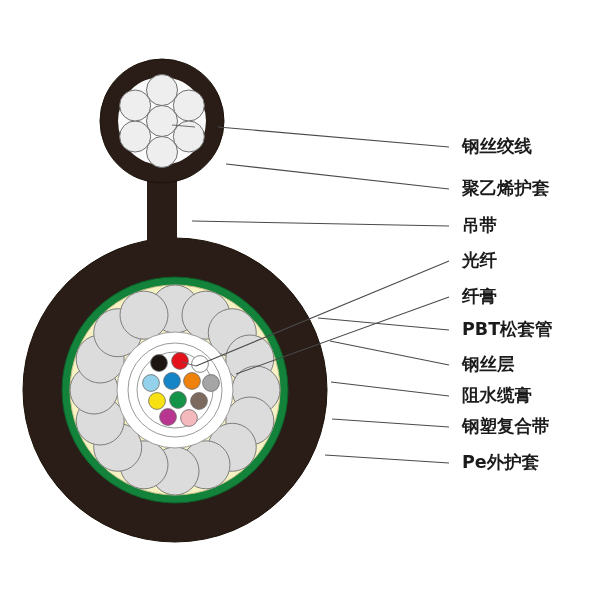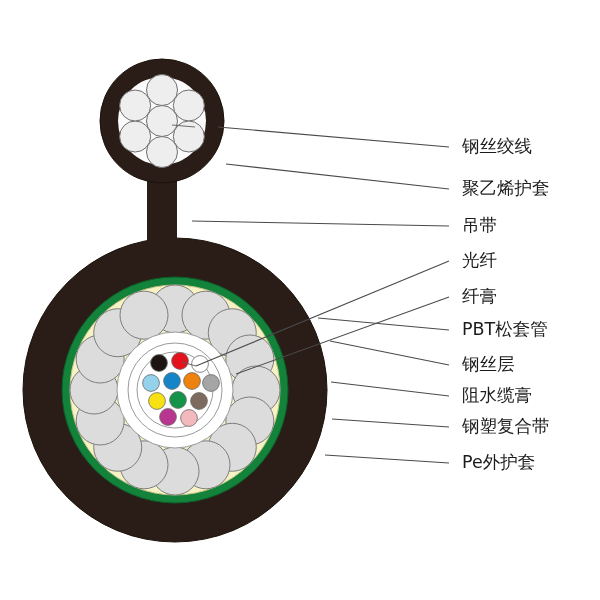--- a/index.html
+++ b/index.html
@@ -9,20 +9,21 @@
   }
   body {
     font-family: "Liberation Sans", "DejaVu Sans", sans-serif;
   }
   #stage {
     position: relative;
     width: 600px;
     height: 600px;
     background: #ffffff;
     overflow: hidden;
+    font-weight: bold;
   }
   #diagram-svg {
     position: absolute;
     left: 0;
     top: 0;
     width: 600px;
     height: 600px;
   }
   .label-text {
     font-family: "DejaVu Sans", "Liberation Sans", sans-serif;

